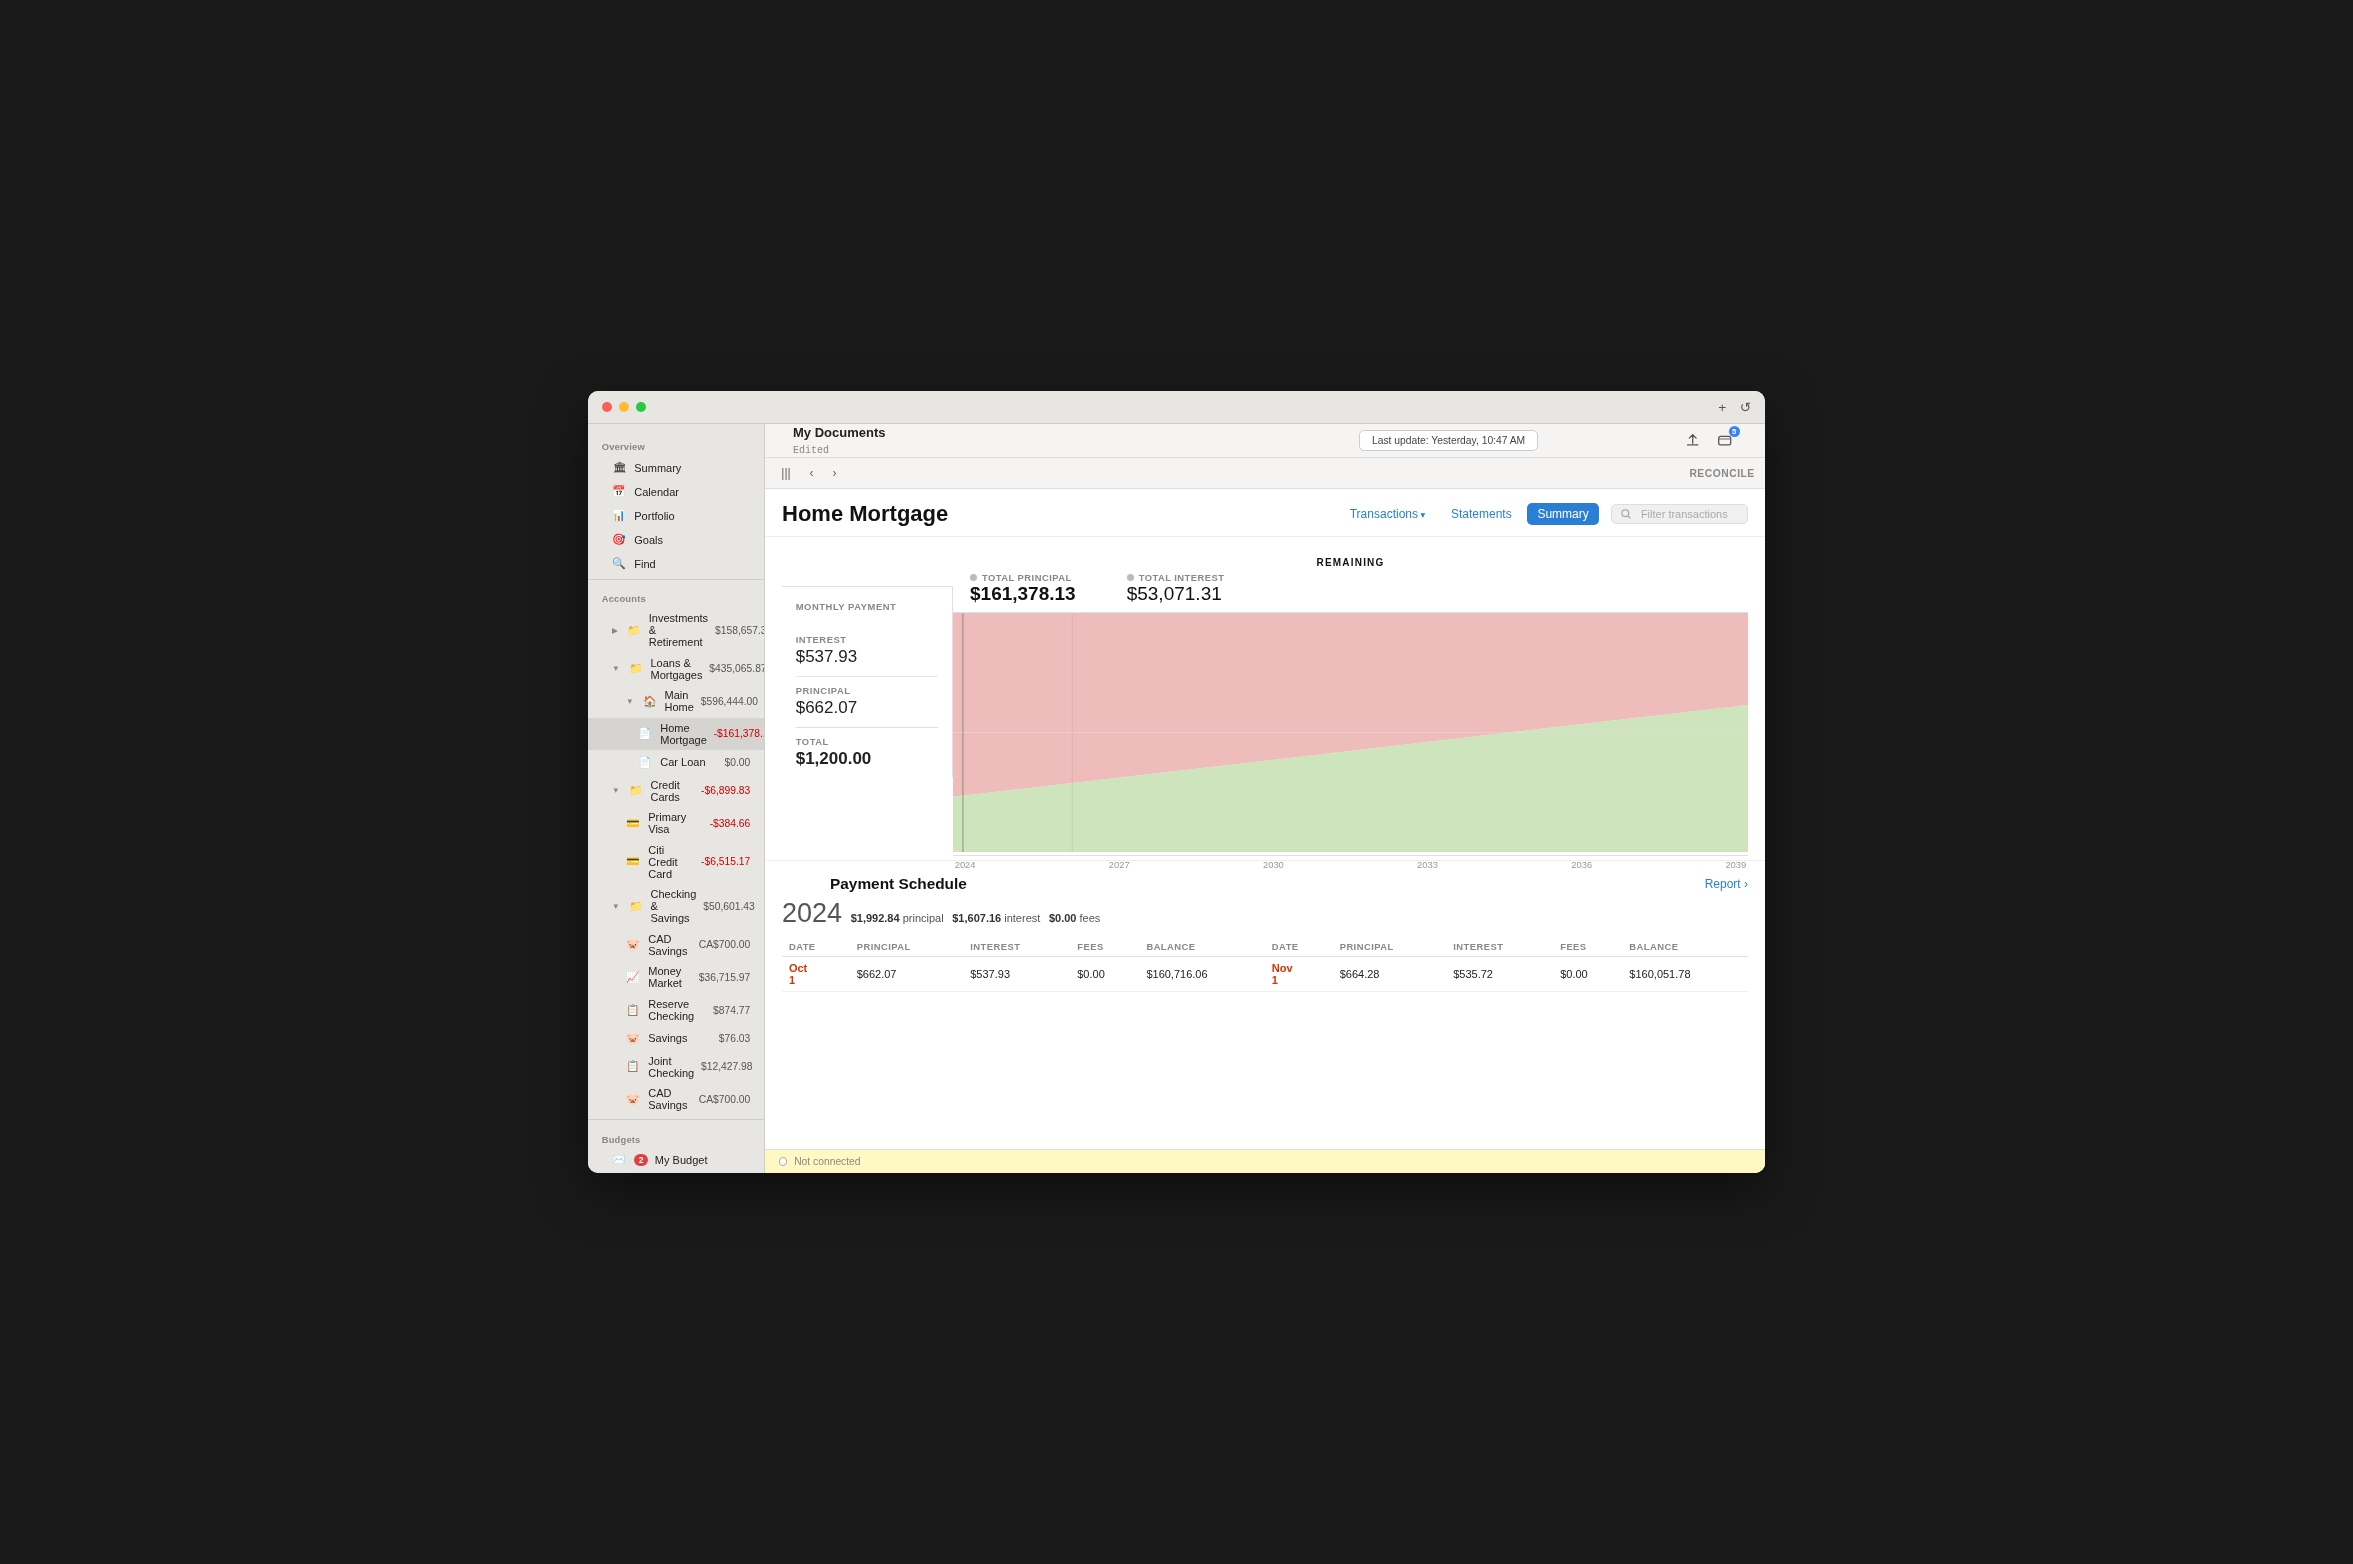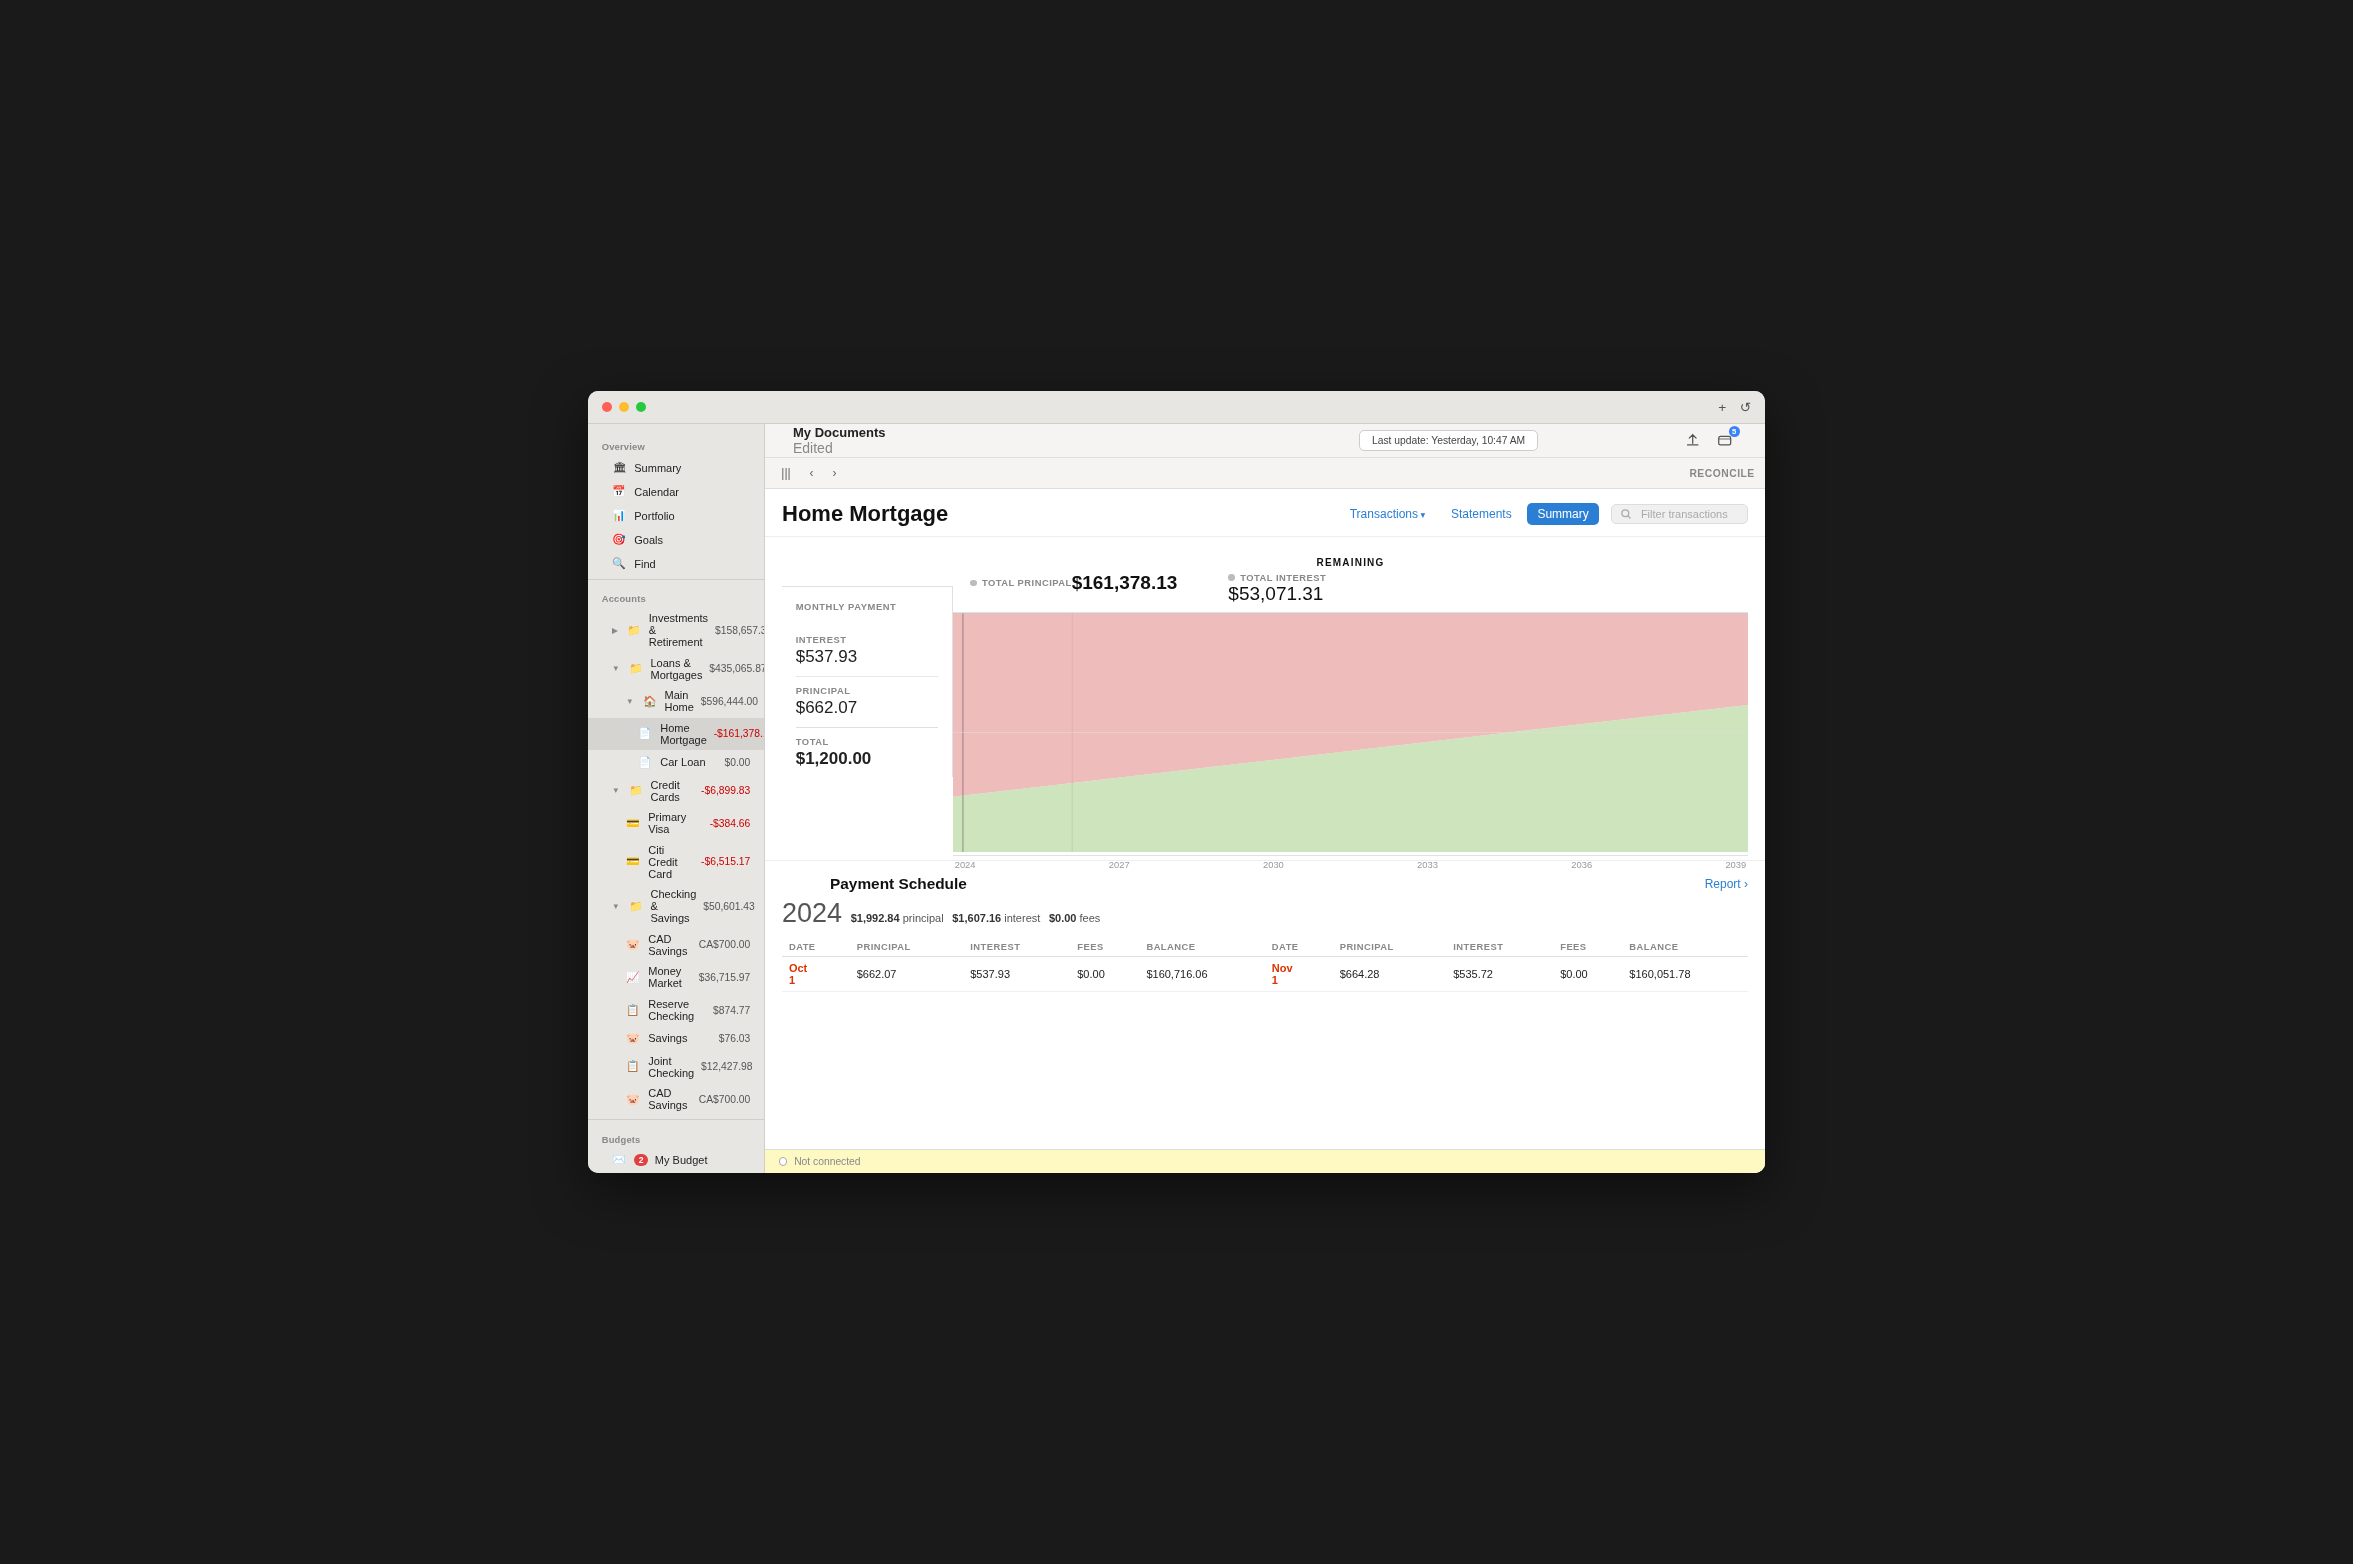--- a/index.html
+++ b/index.html
@@ -123,21 +123,21 @@
       background: #f5f4f2;
       border-bottom: 0.9px solid #e0dedd;
       display: flex;
       align-items: center;
       padding: 0 28px;
       gap: 20px;
       flex-shrink: 0;
     }
     .top-bar-title { flex: 1; }
     .top-bar-title h2 { font-size: 13px; font-weight: 600; color: #222; line-height: 1.2; }
-    .top-bar-title span { font-size: 14px; color: #888; }
+    .top-bar-title span { font-size: 10px; color: #888; font-family: Liberation Mono, monospace; }
     .top-bar-center {
       flex: 1;
       display: flex;
       justify-content: center;
     }
     .last-update-btn {
       background: white;
       border: 0.9px solid #ccc;
       border-radius: 5.1px;
       padding: 4.3px 12px;
@@ -582,21 +582,21 @@
               </div>
             </div>
 
             <div style="flex:1; position:relative;">
 
               <div style="text-align:center; margin-bottom:3.4px;">
                 <span style="font-size:10px; font-weight:700; letter-spacing:0.12em; color:#111;">REMAINING</span>
               </div>
 
               <div style="display:flex; gap:51px; padding:0 17px 6.9px; align-items:flex-start;">
-                <div style="display:flex; flex-direction:row;">
+                <div style="display:flex; flex-direction:column;">
                   <div style="display:flex; align-items:center; gap:5.1px;">
                     <span style="width:6.9px;height:6.9px;border-radius:50%;background:#bbb;display:inline-block;"></span>
                     <span style="font-size:9.4px;font-weight:600;color:#888;letter-spacing:0.05em;">TOTAL PRINCIPAL</span>
                   </div>
                   <span style="font-size:19px; font-weight:700; color:#111;">$161,378.13</span>
                 </div>
                 <div style="display:flex; flex-direction:column;">
                   <div style="display:flex; align-items:center; gap:5.1px;">
                     <span style="width:6.9px;height:6.9px;border-radius:50%;background:#bbb;display:inline-block;"></span>
                     <span style="font-size:9.4px;font-weight:600;color:#888;letter-spacing:0.05em;">TOTAL INTEREST</span>

